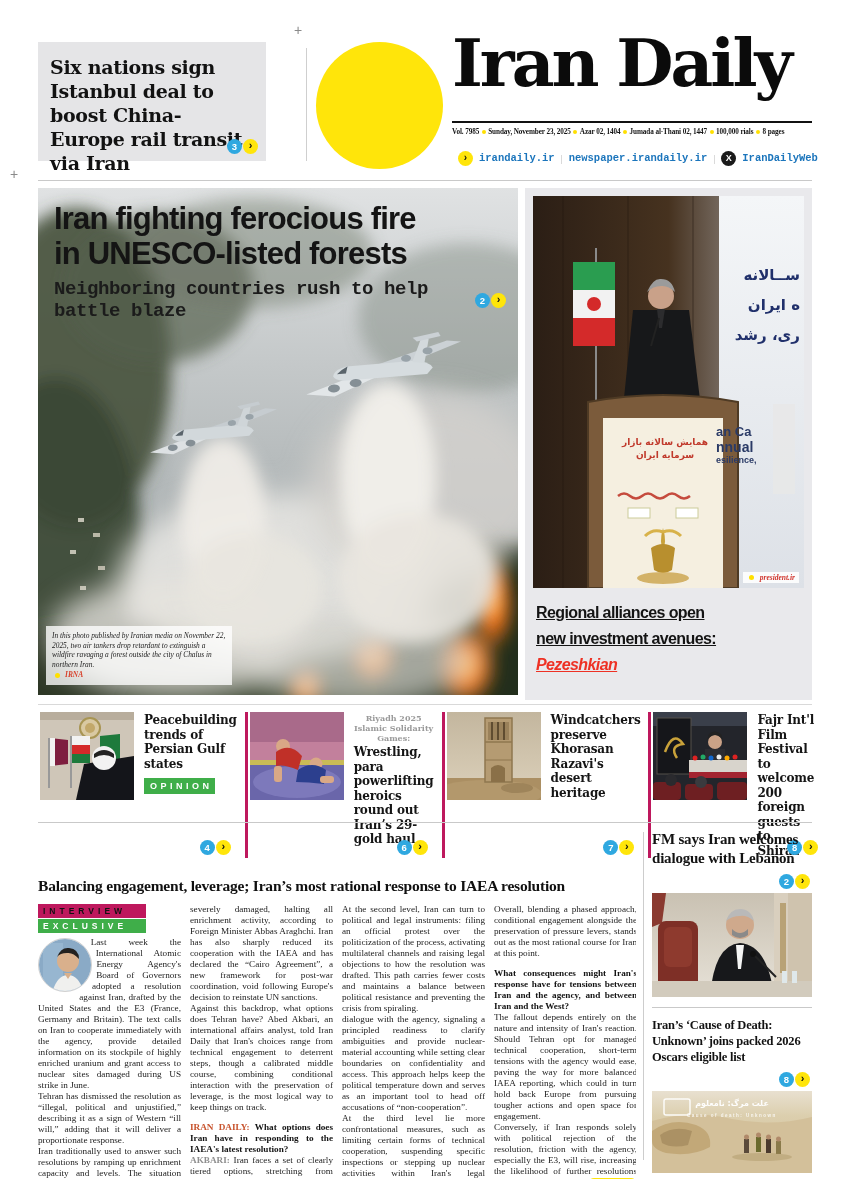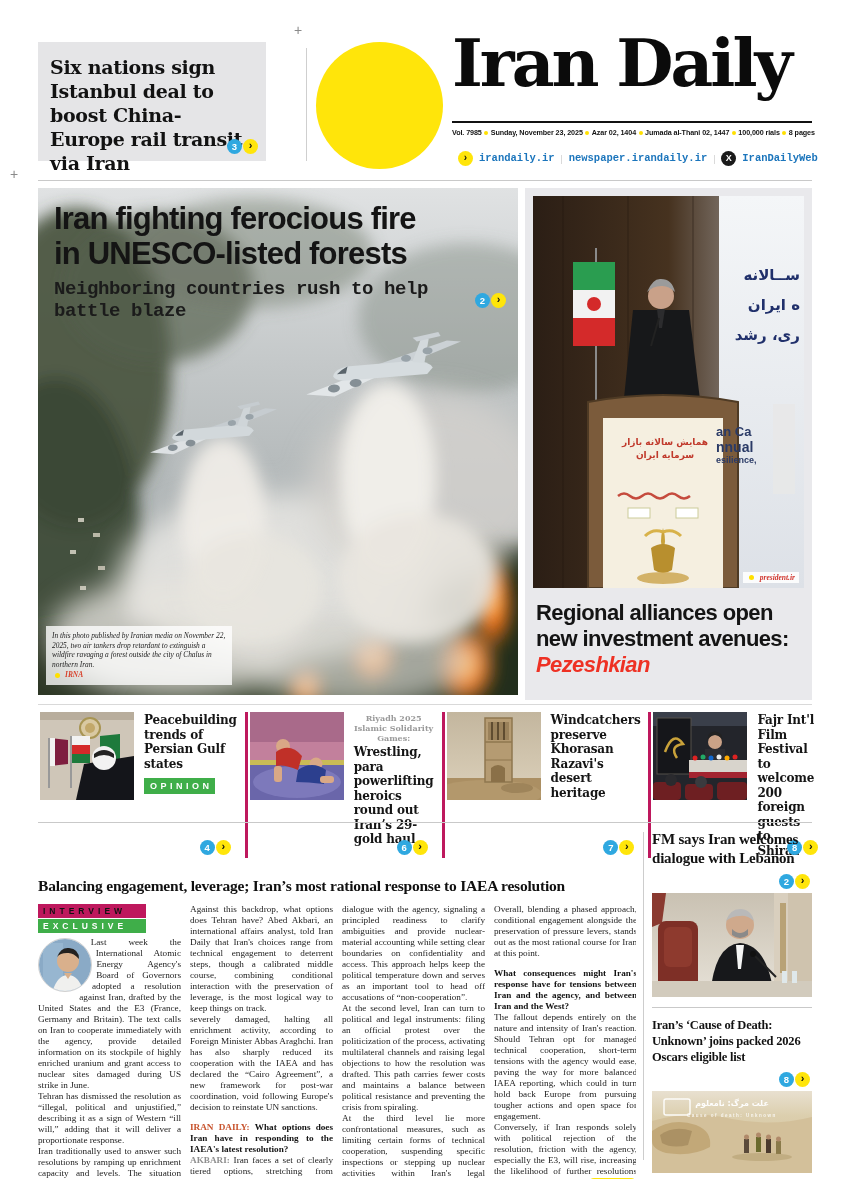--- a/index.html
+++ b/index.html
@@ -16,21 +16,21 @@
   .topstory .pbadge { position:absolute; right:8px; bottom:7px; }
   .hvline { position:absolute; left:306px; top:48px; width:1px; height:113px; background:#cfcfcf; }
   .sun { position:absolute; left:316px; top:42px; width:127px; height:127px;
          border-radius:50%; background:#ffe50a; }
   .masthead { position:absolute; left:452px; top:30px; width:362px;
               font-family:"DejaVu Serif", serif; font-weight:bold; font-size:66px;
               line-height:1; letter-spacing:-3px; color:#0b0b0b; white-space:nowrap; }
   .mastrule { position:absolute; left:452px; top:121px; width:360px; height:2px; background:#111; }
   .dateline { position:absolute; left:452px; top:128px; width:362px; display:flex;
               align-items:center; white-space:nowrap;
-              font-family:Liberation Sans, sans-serif; font-weight:bold; font-size:7.2px;
+              font-family:Liberation Serif, serif; font-weight:bold; font-size:7.2px;
               letter-spacing:-0.1px; color:#141414; }
   .ydot { display:inline-block; width:4px; height:4px; border-radius:50%;
           background:#ffe000; margin:0 2.5px; flex:none; }
   .linkrow { position:absolute; left:452px; top:146px; width:362px; height:24px;
              display:flex; align-items:center; gap:6px; }
   .linkrow a { font-family:Liberation Mono, monospace; font-weight:bold; font-size:10.5px;
                color:#1b75bc; text-decoration:none; white-space:nowrap; }
   .lsep { color:#b9b9b9; font-size:10px; }
   .ycircle { width:15px; height:15px; border-radius:50%; background:#ffe50a; color:#111;
              font:bold 10px/14px "Liberation Sans", sans-serif; text-align:center; flex:none; }
@@ -73,21 +73,21 @@
   .banner-la span { display:block; }
   .poster-title { position:absolute; left:74px; top:240px; width:116px; text-align:center;
                   direction:rtl; font-family:"DejaVu Sans", sans-serif; font-weight:bold;
                   font-size:9px; line-height:13px; color:#c0392b; }
   .chip { position:absolute; right:5px; bottom:5px; background:rgba(255,255,255,0.88);
           padding:1px 4px; display:flex; align-items:center; gap:3px;
           font:italic bold 7.5px "Liberation Serif", serif; color:#d0342c; }
   .chip .ydot { width:5px; height:5px; }
   .second-head { position:absolute; left:11px; top:412px; width:268px; }
   .second-head span { display:block; font-family:"Liberation Sans", sans-serif; font-weight:bold;
-                      font-size:22px; line-height:26px; letter-spacing:-0.6px; color:#141414; }
+                      font-size:16px; line-height:26px; letter-spacing:-0.6px; color:#141414;text-decoration:underline; }
   .second-head .accent { color:#ee3124; font-style:italic; }
 
   
   .trule1 { position:absolute; left:38px; top:704px; width:774px; height:1px; background:#d9d9d9; }
   .teasers { position:absolute; left:38px; top:712px; width:774px; height:104px;
              display:grid; grid-template-columns:repeat(4,1fr); }
   .teaser { position:relative; border-right:3px solid #be185d; }
   .teaser:last-child { border-right:none; }
   .tphoto { position:absolute; left:2px; top:0; width:94px; height:88px; overflow:hidden; }
   .tphoto svg { width:100%; height:100%; }
@@ -558,31 +558,31 @@
             <circle cx="29" cy="22" r="11" fill="#d9b08c"></circle>
             <path d="M18,18 Q22,8 30,9 Q40,10 40,20 Q34,13 28,14 Q21,14 18,18 Z" fill="#23211f"></path>
             <path d="M13,54 Q18,36 29,36 Q40,36 45,54 Z" fill="#f0f0ee"></path>
             <path d="M25,34 L29,40 L33,34" fill="#d9b08c"></path>
           </svg></span>
           <span>Last week the International Atomic Energy Agency's Board of Governors adopted a resolution against Iran, drafted by the United States and the E3 (France, Germany and Britain). The text calls on Iran to cooperate immediately with the agency, provide detailed information on its stockpile of highly enriched uranium and grant access to nuclear sites damaged during US strike in June.</span></p>
         <p>Tehran has dismissed the resolution as “illegal, political and unjustified,” describing it as a sign of Western “ill will,” adding that it will deliver a proportionate response.</p>
         <p>Iran traditionally used to answer such resolutions by ramping up enrichment capacity and levels. The situation today, however, is markedly different. Iran's main nuclear facilities were bombed by the United States during the 12-day conflict and</p>
       </div>
       <div class="col">
+        <p>severely damaged, halting all enrichment activity, according to Foreign Minister Abbas Araghchi. Iran has also sharply reduced its cooperation with the IAEA and has declared the “Cairo Agreement”, a new framework for post-war coordination, void following Europe's decision to reinstate UN sanctions.</p>
         <p>Against this backdrop, what options does Tehran have? Abed Akbari, an international affairs analyst, told Iran Daily that Iran's choices range from technical engagement to deterrent steps, though a calibrated middle course, combining conditional interaction with the preservation of leverage, is the most logical way to keep things on track.</p>
-        <p>severely damaged, halting all enrichment activity, according to Foreign Minister Abbas Araghchi. Iran has also sharply reduced its cooperation with the IAEA and has declared the “Cairo Agreement”, a new framework for post-war coordination, void following Europe's decision to reinstate UN sanctions.</p>
         <div class="gap"></div>
         <p><span class="qlabel">IRAN DAILY:</span>
            <span class="qtext">What options does Iran have in responding to the IAEA's latest resolution?</span></p>
         <p><span class="alabel">AKBARI:</span>
            <span>Iran faces a set of clearly tiered options, stretching from technical engagement to deterrent measures. At the first level, Tehran can adopt a “conditional cooperation” approach and enter a managed technical</span></p>
       </div>
       <div class="col">
+        <p>At the second level, Iran can turn to political and legal instruments: filing an official protest over the politicization of the process, activating multilateral channels and raising legal objections to how the resolution was drafted. This path carries fewer costs and maintains a balance between political resistance and preventing the crisis from spiraling.</p>
         <p>dialogue with the agency, signaling a principled readiness to clarify ambiguities and provide nuclear-material accounting while setting clear boundaries on confidentiality and access. This approach helps keep the political temperature down and serves as an important tool to head off accusations of “non-cooperation”.</p>
-        <p>At the second level, Iran can turn to political and legal instruments: filing an official protest over the politicization of the process, activating multilateral channels and raising legal objections to how the resolution was drafted. This path carries fewer costs and maintains a balance between political resistance and preventing the crisis from spiraling.</p>
         <p>At the third level lie more confrontational measures, such as limiting certain forms of technical cooperation, suspending specific inspections or stepping up nuclear activities within Iran's legal framework. Although such steps offer deterrent value, they carry a higher political price and could set the stage for more severe tensions in the file.</p>
       </div>
       <div class="col">
         <p>Overall, blending a phased approach, conditional engagement alongside the preservation of pressure levers, stands out as the most rational course for Iran at this point.</p>
         <div class="gap"></div>
         <p class="qtext">What consequences might Iran's response have for tensions between Iran and the agency, and between Iran and the West?</p>
         <p>The fallout depends entirely on the nature and intensity of Iran's reaction. Should Tehran opt for managed technical cooperation, short-term tensions with the agency would ease, paving the way for more balanced IAEA reporting, which could in turn hold back Europe from pursuing tougher actions and open space for engagement.</p>
         <p><span>Conversely, if Iran responds solely with political rejection of the resolution, friction with the agency, especially the E3, will rise, increasing the likelihood of further resolutions and sus-</span>
            <span class="pill"><span>Page 2</span> <b>›</b></span>
            <span>tained political pressure, though such a stance might have domestic mobilization value.</span></p>

